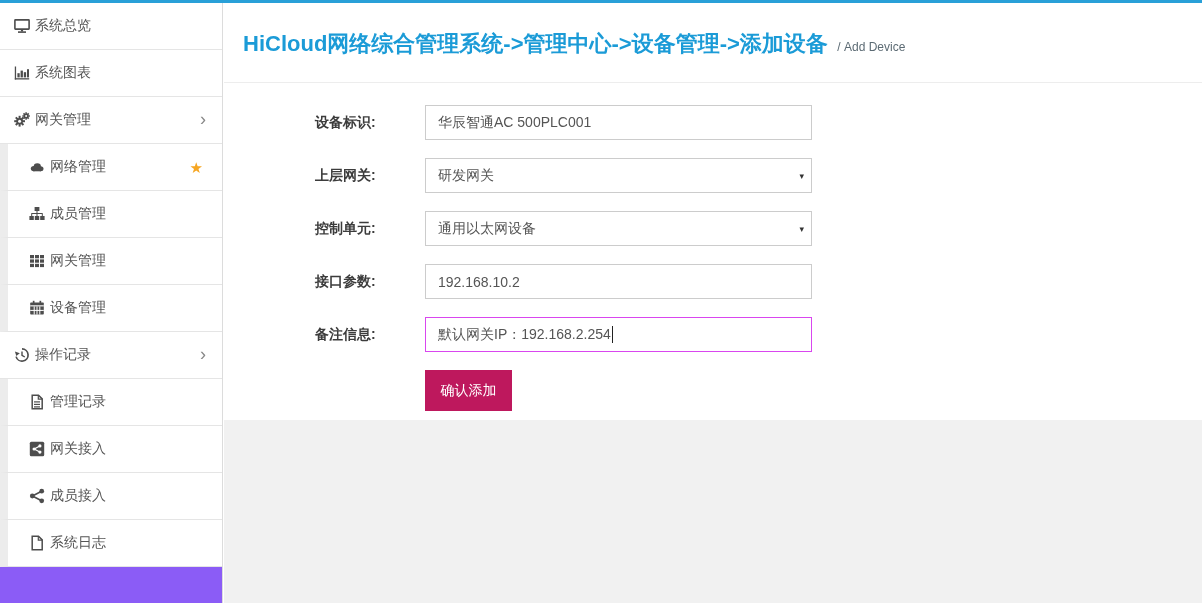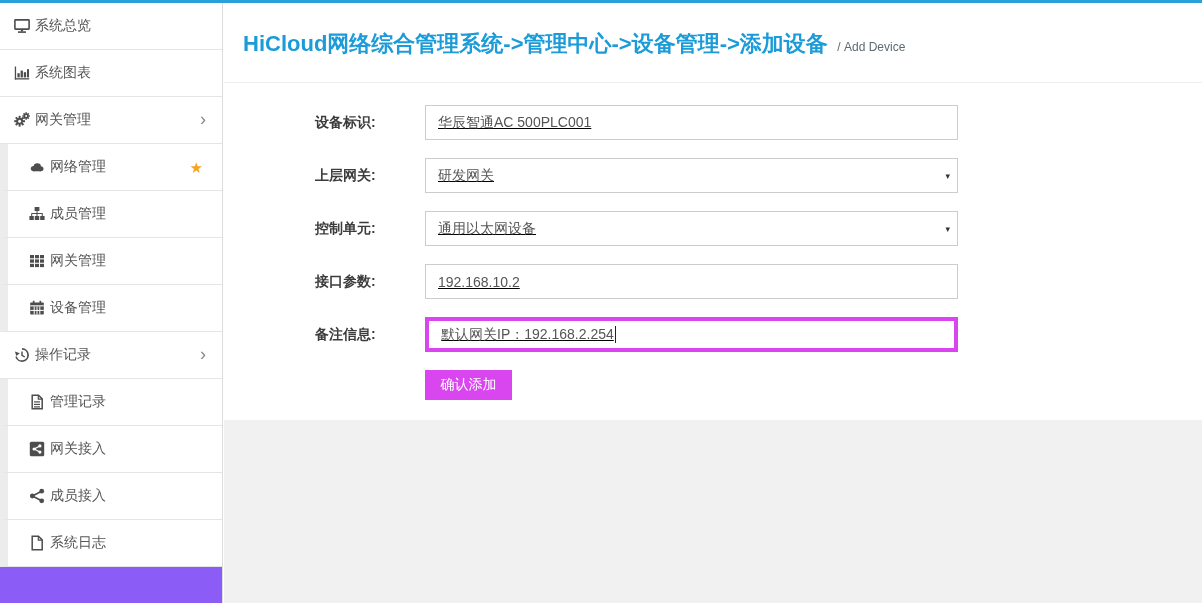--- a/index.html
+++ b/index.html
@@ -35,33 +35,33 @@
     padding:26px 0 0 19px;border-bottom:1px solid #ededed;white-space:nowrap;
   }
   .crumb-main{color:#1b9bd7;font-size:22px;font-weight:bold;letter-spacing:0;}
   .crumb-sub{color:#5c6b74;font-size:12px;margin-left:5px;}
 
   .form-panel{background:#fff;height:337px;box-sizing:border-box;padding-top:22px;}
   .footer-gray{background:#f1f1f1;height:183px;}
 
   .frm-row{display:flex;align-items:center;height:35px;margin-bottom:18px;}
   .frm-label{margin-left:91px;width:110px;font-size:14px;font-weight:bold;color:#3c3c3c;flex:none;}
-  .frm-field{position:relative;width:533px;height:35px;flex:none;text-decoration:underline;}
+  .frm-field{position:relative;width:387px;height:35px;flex:none;}
   .frm-input{
     width:100%;height:100%;box-sizing:border-box;border:1px solid #cccccc;background:#fff;
     display:flex;align-items:center;padding:0 12px;font-size:14px;color:#555;cursor:text;
   }
   .frm-input.select{cursor:pointer;padding-right:20px;}
-  .frm-input.focused{border:4px solid #d946ef;}
+  .frm-input.focused{border:1px solid #d946ef;}
   .caret-bar{width:1px;height:17px;background:#222;margin-left:1px;flex:none;}
   .sel-caret{position:absolute;right:8px;top:50%;transform:translateY(-50%);font-size:9px;color:#333;line-height:1;}
 
   .submit-btn{
-    margin-left:201px;margin-top:1px;width:87px;height:30px;border:none;cursor:pointer;
-    background:#d946ef;color:#fff;font-size:14px;font-family:inherit;display:block;
+    margin-left:201px;margin-top:1px;width:87px;height:41px;border:none;cursor:pointer;
+    background:#be185d;color:#fff;font-size:14px;font-family:inherit;display:block;
   }
 </style>
 </head>
 <body>
 
 <div class="topbar"></div>
 
 <div class="sidebar" id="sidebar">
     <div class="side-item top">
       <span class="ic">

